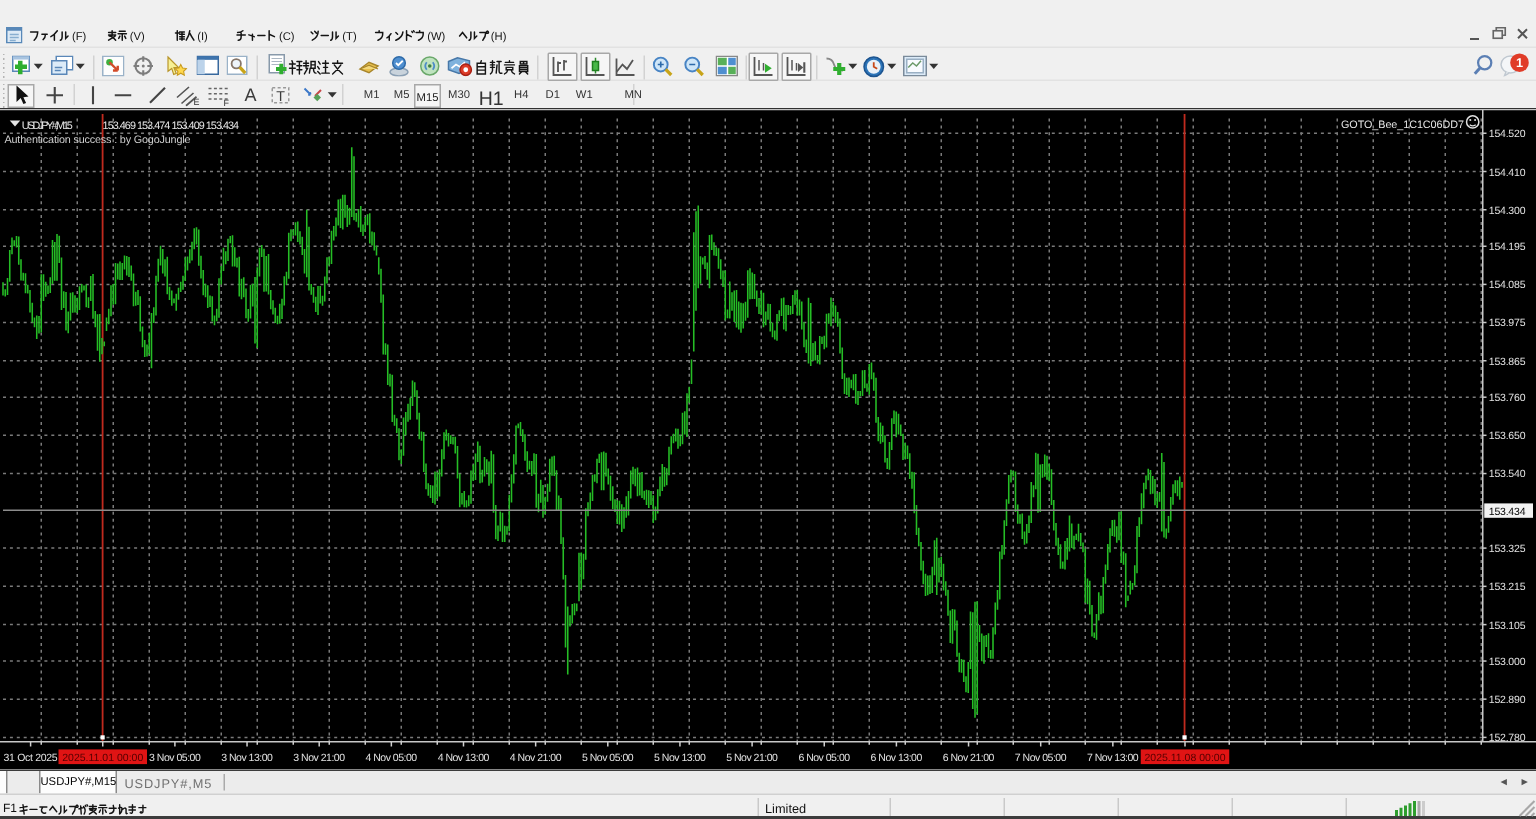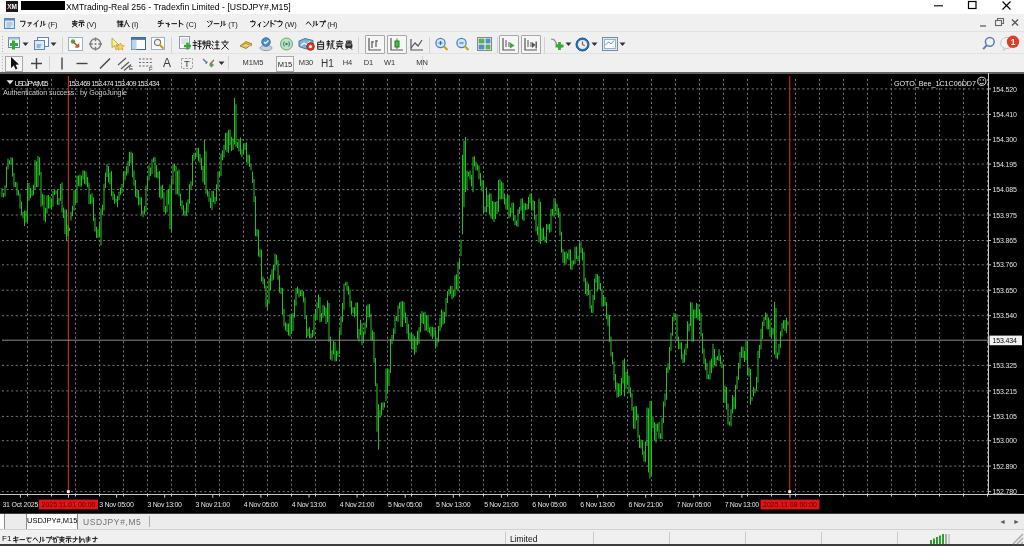--- a/index.html
+++ b/index.html
@@ -14,34 +14,20 @@
 #tabs .stub { position:absolute; left:0; top:0; width:5px; height:15px; border-right:1px solid #8a8a8a; background:#fdfdfd; }
 #tabs .inactive { position:absolute; left:83px; top:3px; font-size:8.5px; color:#707070; letter-spacing:0.6px; }
 #tabs .tdiv { position:absolute; left:149px; top:2px; width:1px; height:11px; background:#aaa; }
 #tabs .arr { position:absolute; top:4px; font-size:7px; color:#555; }
 #status { position:absolute; left:0; top:529px; width:1024px; height:17px; background:#f0f0f0; border-top:1px solid #d0d0d0; font-size:8.5px; color:#101010; }
 #status .sdiv { position:absolute; top:2px; width:1px; height:13px; background:#c9c9c9; }
 #bottomedge { position:absolute; left:0; top:544px; width:1024px; height:2px; background:#3c3c3c; }
 </style></head>
 <body>
 <div id="app">
-<div id="title">
-  <svg style="position:absolute;left:6px;top:1px" width="12" height="11" viewBox="0 0 12 11">
-        <rect width="12" height="11" fill="#1a1a1a"></rect>
-        <text x="6" y="8" font-size="6.5" fill="#fff" text-anchor="middle" font-family="Liberation Sans,sans-serif" font-weight="bold">XM</text>
-        <path d="M2 8 l2-2.5" stroke="#d03020" stroke-width="1"></path>
-      </svg>
-  <div style="position:absolute;left:21px;top:1px;width:44px;height:9px;background:#000"></div>
-  <div class="txt">XMTrading-Real 256 - Tradexfin Limited - [USDJPY#,M15]</div>
-  <svg style="position:absolute;left:933px;top:0" width="90" height="12" viewBox="0 0 90 12">
-    <path d="M1 5.8 H10" stroke="#000" stroke-width="1.1"></path>
-    <rect x="35.5" y="1.5" width="7.5" height="7" fill="none" stroke="#000" stroke-width="1.2"></rect>
-    <path d="M69.5 1.5 L77.5 9.5 M77.5 1.5 L69.5 9.5" stroke="#000" stroke-width="1.1"></path>
-  </svg>
-</div>
 <div id="menu">
   <svg style="position:absolute;left:4px;top:3.5px" width="11" height="11" viewBox="0 0 11 11">
         <rect x="0.5" y="0.5" width="10" height="10" fill="#ddeaf6" stroke="#5888b8"></rect>
         <rect x="0.5" y="0.5" width="10" height="2" fill="#5888b8"></rect>
         <path d="M2.5 5 h6 M2.5 7 h6 M2.5 9 h4" stroke="#88aed0" stroke-width="1"></path>
       </svg>
   <div style="position:absolute;left:20px;top:4.5px">
         <svg width="44" height="10" viewBox="0 -1 44 9" style="overflow:visible">
           <g transform="translate(0.00,0) scale(0.787)">
             <path d="M0.5 1H6.5Q6.5 5 3.5 8" stroke="#141414" stroke-width="1.27" fill="none" stroke-linecap="round"></path>
@@ -449,24 +435,24 @@
         <path d="M8 9 l2.5 2.5 2.5-2.5 -2.5-2.5z" fill="#58a058"></path>
       </svg>
     </div>
     <div style="position:absolute;left:218px;top:60px;">
       <svg width="7" height="6" viewBox="0 0 7 6">
         <path d="M0.5 1.5 L6.5 1.5 L3.5 5 Z" fill="#333"></path>
       </svg>
     </div>
     <div style="position:absolute;left:228px;top:56px;width:1px;height:14px;background:#d2d2d2"></div>
     <div style="position:absolute;left:233px;top:58px;width:20px;font-size:7.5px;color:#333;text-align:right">M1</div>
-    <div style="position:absolute;left:253px;top:58px;width:20px;font-size:7.5px;color:#333;text-align:left">M5</div>
+    <div style="position:absolute;left:253px;top:58px;width:20px;font-size:7.5px;color:#333;text-align:right">M5</div>
     <div style="position:absolute;left:276px;top:55.5px;width:18px;height:16px;border:1px solid #a8a8a8;background:#f6f6f6;font-size:7.5px;color:#222;text-align:center;line-height:15px">M15</div>
     <div style="position:absolute;left:296px;top:58px;width:20px;font-size:7.5px;color:#333;text-align:center">M30</div>
-    <div style="position:absolute;left:317.5px;top:58px;width:20px;font-size:10px;color:#333;text-align:center">H1</div>
+    <div style="position:absolute;left:317.5px;top:58px;width:20px;font-size:13px;color:#333;text-align:center">H1</div>
     <div style="position:absolute;left:337.5px;top:58px;width:20px;font-size:7.5px;color:#333;text-align:center">H4</div>
     <div style="position:absolute;left:358.5px;top:58px;width:20px;font-size:7.5px;color:#333;text-align:center">D1</div>
     <div style="position:absolute;left:379.5px;top:58px;width:20px;font-size:7.5px;color:#333;text-align:center">W1</div>
     <div style="position:absolute;left:408px;top:58px;width:20px;font-size:7.5px;color:#333;text-align:right">MN</div>
     <div style="position:absolute;left:422px;top:56px;width:1px;height:14px;background:#d2d2d2"></div>
 <svg width="1024" height="441" viewBox="0 72 1024 441" style="position:absolute;left:0;top:72px">
       <rect x="0" y="72" width="1024" height="441" fill="#000"></rect>
       <line x1="0" y1="73" x2="1024" y2="73" stroke="#c4c4c4"></line>
       <path d="M27.5 79V494.5M51.5 79V494.5M75.5 79V494.5M99.5 79V494.5M123.5 79V494.5M147.5 79V494.5M171.5 79V494.5M195.5 79V494.5M219.5 79V494.5M243.5 79V494.5M267.5 79V494.5M291.5 79V494.5M315.5 79V494.5M339.5 79V494.5M363.5 79V494.5M387.5 79V494.5M411.5 79V494.5M435.5 79V494.5M459.5 79V494.5M483.5 79V494.5M507.5 79V494.5M531.5 79V494.5M555.5 79V494.5M579.5 79V494.5M603.5 79V494.5M627.5 79V494.5M651.5 79V494.5M675.5 79V494.5M699.5 79V494.5M723.5 79V494.5M747.5 79V494.5M771.5 79V494.5M795.5 79V494.5M819.5 79V494.5M843.5 79V494.5M867.5 79V494.5M891.5 79V494.5M915.5 79V494.5M939.5 79V494.5M963.5 79V494.5M987.5 79V494.5" stroke="#7a7a7a" stroke-width="1" stroke-dasharray="2 2.6" fill="none"></path>
       <path d="M2 88.9H988M2 114.4H988M2 139.8H988M2 164.1H988M2 189.6H988M2 215.0H988M2 240.5H988M2 264.8H988M2 290.2H988M2 315.7H988M2 365.4H988M2 390.9H988M2 416.4H988M2 440.7H988M2 466.1H988M2 491.6H988" stroke="#7a7a7a" stroke-width="1" stroke-dasharray="2 2.6" fill="none"></path>

